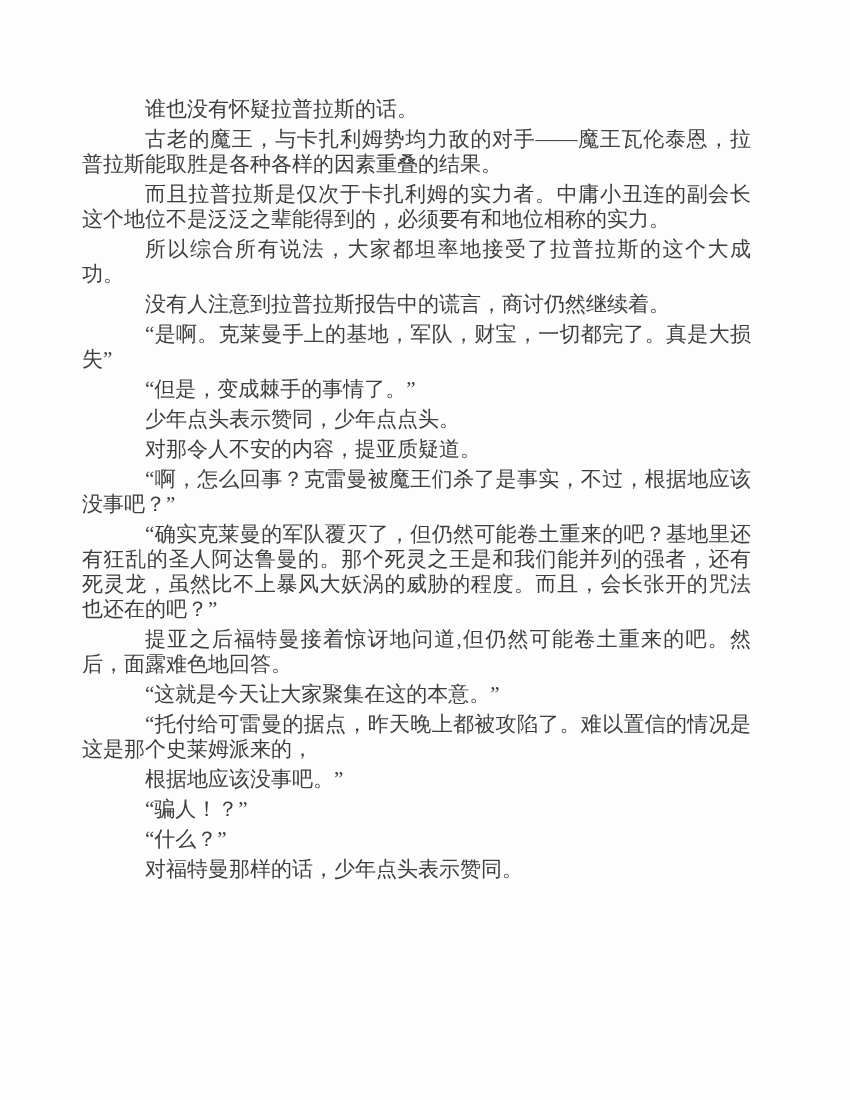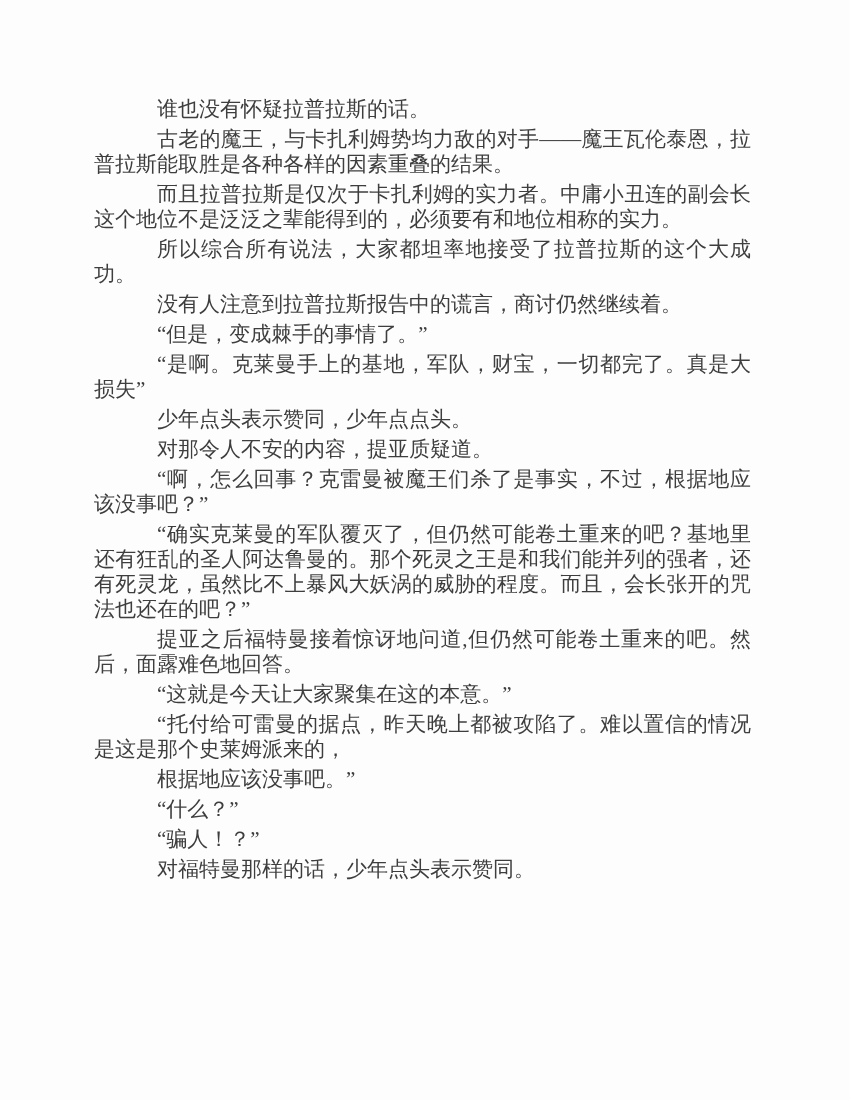--- a/index.html
+++ b/index.html
@@ -14,48 +14,48 @@
     font-family: "Liberation Serif", "DejaVu Serif", serif;
   }
   .reader-page {
     box-sizing: border-box;
     width: 850px;
     height: 1100px;
     padding: 97px 99px 0 78px; 
     background: #fdfdfd;
   }
   .text-column p {
-    margin: 0 0 5px 16px;
+    margin: 0 0 5px 4px;
     font-size: 21px;
     line-height: 25px;
     color: #3e3e3e;
     text-align: justify;
     text-indent: 3em;
     letter-spacing: 0;
     word-break: break-all;
     -webkit-font-smoothing: antialiased;
   }
 </style>
 </head>
 <body>
 
 <div class="reader-page">
   <div class="text-column">
     <p>谁也没有怀疑拉普拉斯的话。</p>
     <p>古老的魔王，与卡扎利姆势均力敌的对手——魔王瓦伦泰恩，拉普拉斯能取胜是各种各样的因素重叠的结果。</p>
     <p>而且拉普拉斯是仅次于卡扎利姆的实力者。中庸小丑连的副会长这个地位不是泛泛之辈能得到的，必须要有和地位相称的实力。</p>
     <p>所以综合所有说法，大家都坦率地接受了拉普拉斯的这个大成功。</p>
     <p>没有人注意到拉普拉斯报告中的谎言，商讨仍然继续着。</p>
+    <p>“是啊。克莱曼手上的基地，军队，财宝，一切都完了。真是大损失”</p>
     <p>“但是，变成棘手的事情了。”</p>
-    <p>“是啊。克莱曼手上的基地，军队，财宝，一切都完了。真是大损失”</p>
     <p>少年点头表示赞同，少年点点头。</p>
     <p>对那令人不安的内容，提亚质疑道。</p>
     <p>“啊，怎么回事？克雷曼被魔王们杀了是事实，不过，根据地应该没事吧？”</p>
     <p>“确实克莱曼的军队覆灭了，但仍然可能卷土重来的吧？基地里还有狂乱的圣人阿达鲁曼的。那个死灵之王是和我们能并列的强者，还有死灵龙，虽然比不上暴风大妖涡的威胁的程度。而且，会长张开的咒法也还在的吧？”</p>
     <p>提亚之后福特曼接着惊讶地问道,但仍然可能卷土重来的吧。然后，面露难色地回答。</p>
     <p>“这就是今天让大家聚集在这的本意。”</p>
     <p>“托付给可雷曼的据点，昨天晚上都被攻陷了。难以置信的情况是这是那个史莱姆派来的，</p>
     <p>根据地应该没事吧。”</p>
+    <p>“骗人！？”</p>
     <p>“什么？”</p>
-    <p>“骗人！？”</p>
     <p>对福特曼那样的话，少年点头表示赞同。</p>
   </div>
 </div>
 
 </body></html>

